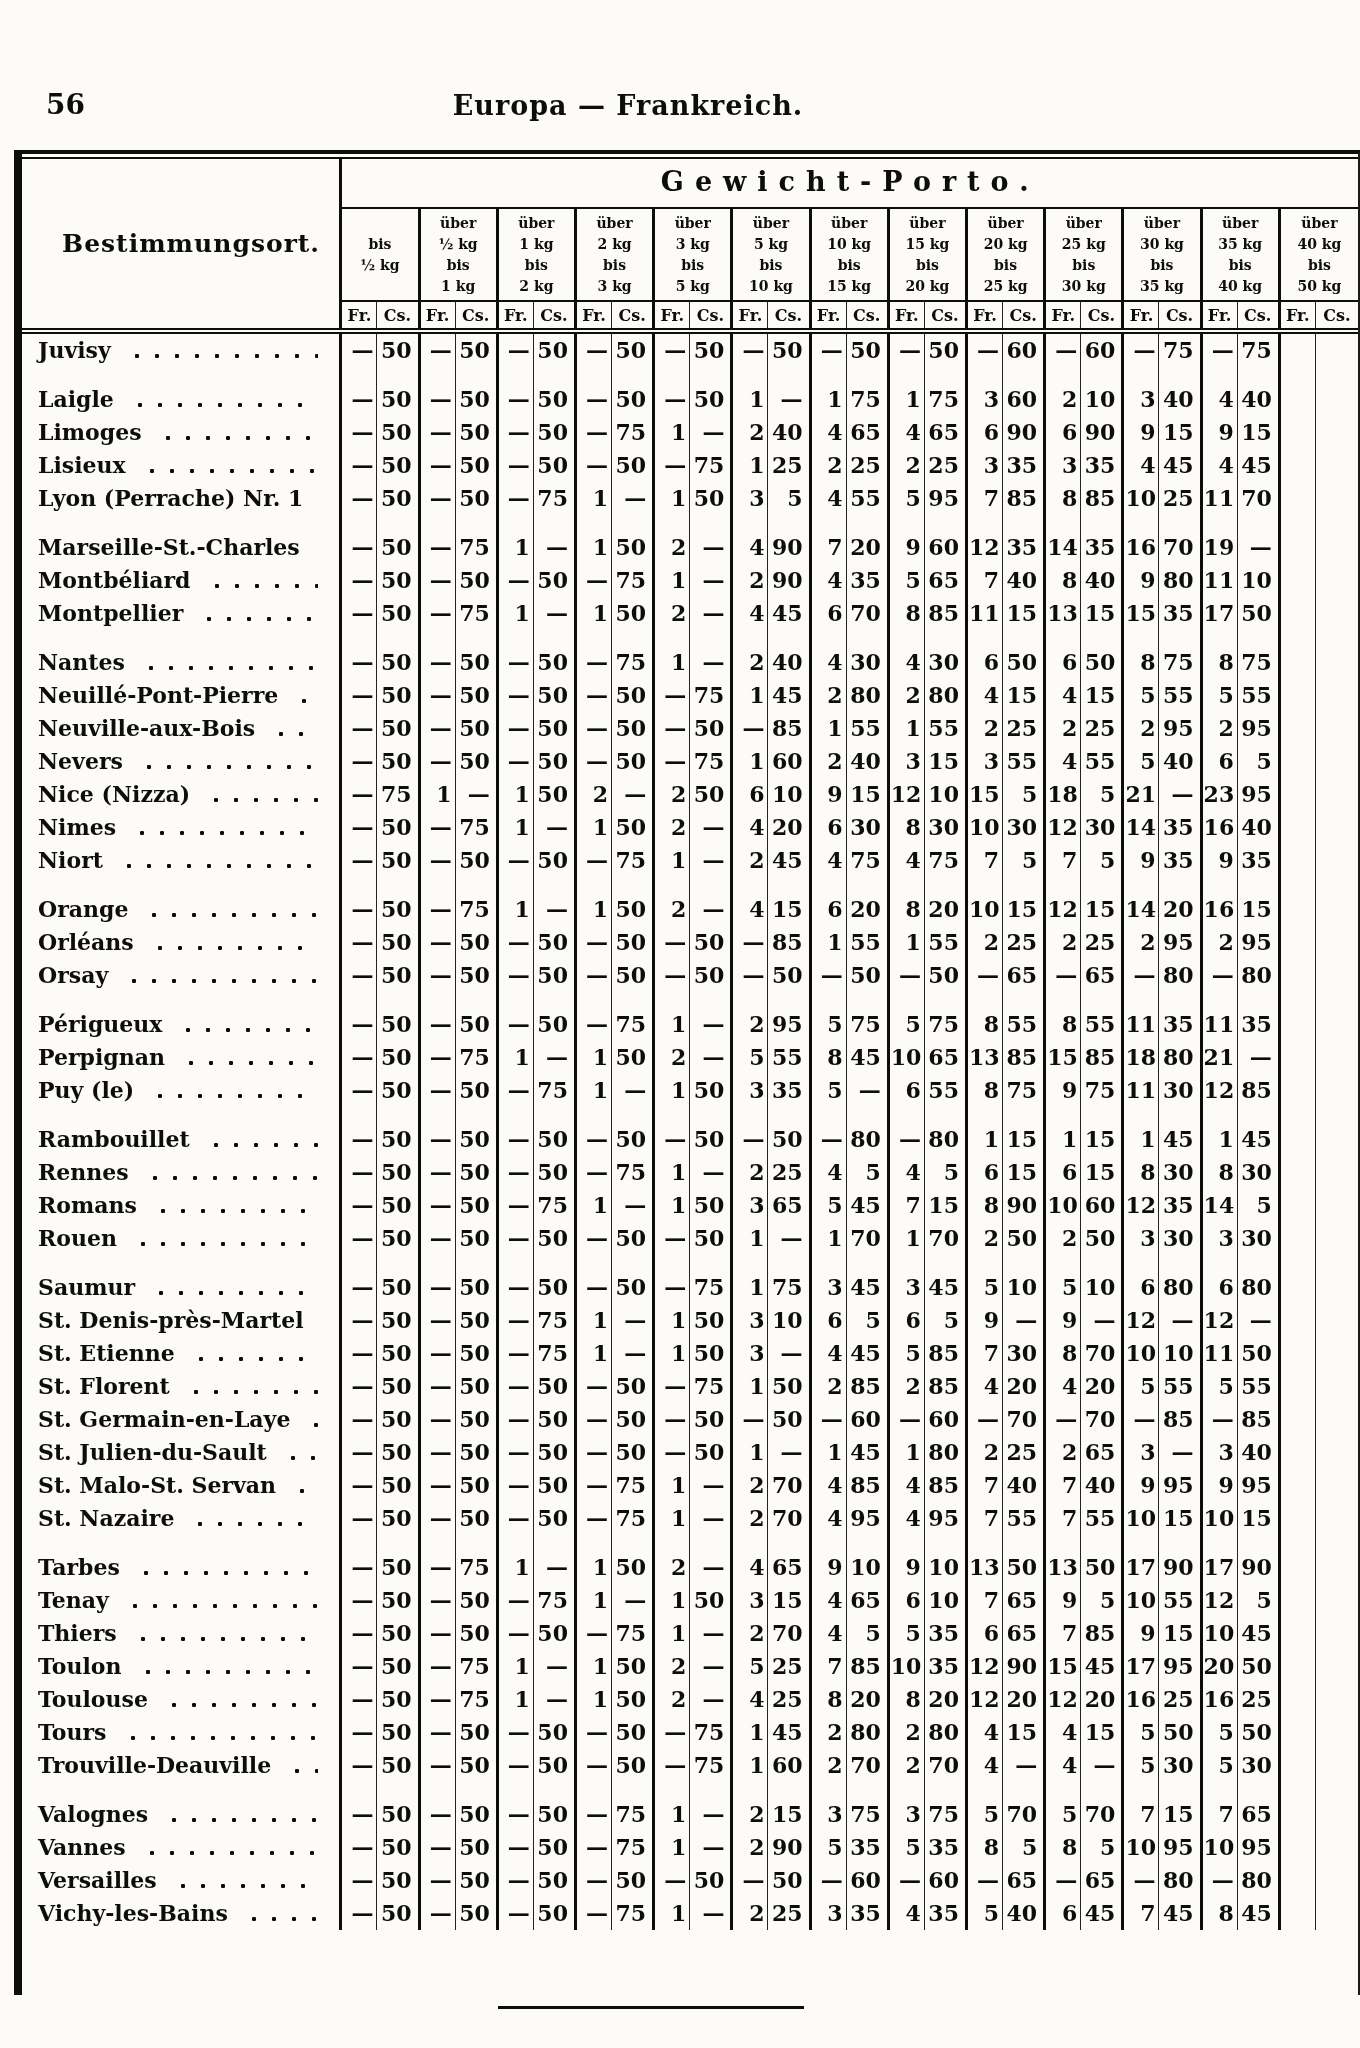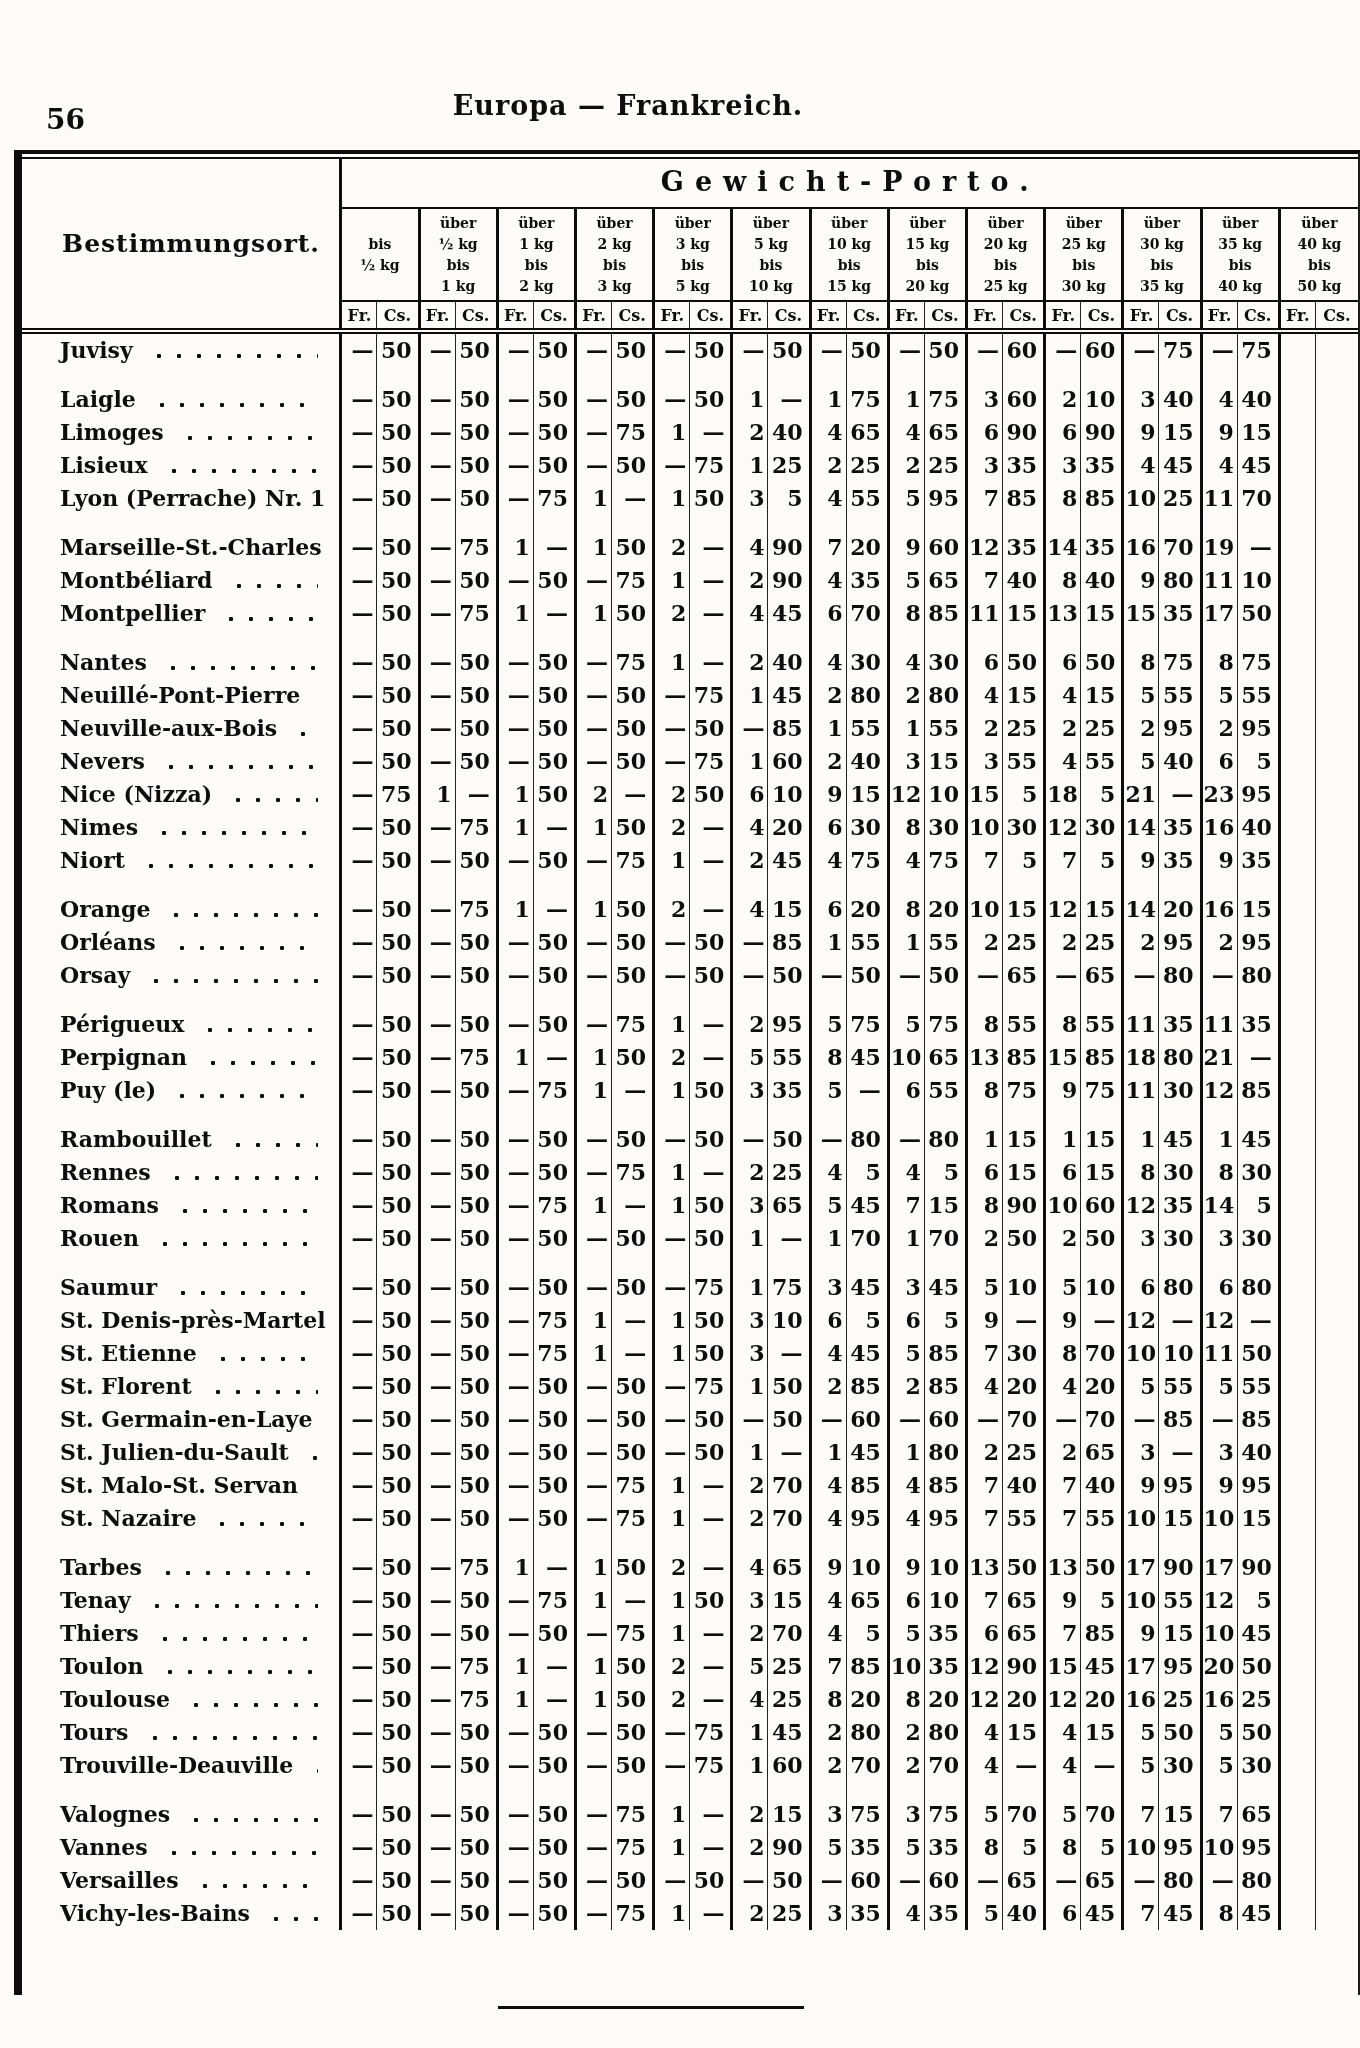--- a/index.html
+++ b/index.html
@@ -1,21 +1,21 @@
 <!DOCTYPE html>
 <html><head>
 <meta charset="utf-8">
 <style>
   html,body{margin:0;padding:0;}
   body{
     width:1360px;height:2048px;position:relative;overflow:hidden;
     background:#fcfbf7;color:#0d0d0d;
     font-family:"DejaVu Serif","Liberation Serif",serif;
   }
-  .page-number{position:absolute;left:46px;top:103px;font-size:28px;font-weight:bold;}
+  .page-number{position:absolute;left:46px;top:88px;font-size:28px;font-weight:bold;}
   .page-title{position:absolute;left:0;top:90px;width:1256px;text-align:center;
     font-size:27px;font-weight:bold;letter-spacing:1px;}
   .table-wrap{position:absolute;left:14px;top:150px;width:1346px;height:1845px;
     border-left:8px solid #0d0d0d;border-right:2px solid #1a1a1a;
     border-top:4px solid #0d0d0d;box-sizing:border-box;overflow:hidden;}
   .rule2{height:2px;background:#0d0d0d;margin-top:3px;}
   table{border-collapse:collapse;table-layout:fixed;width:1336px;}
   col.c-name{width:318px;}
   col.c-fr{width:36px;}
   col.c-cs{width:42px;}
@@ -31,21 +31,21 @@
     font-size:14px;font-weight:bold;text-align:center;line-height:21px;
     padding:4px 0 3px 0;vertical-align:middle;}
   th.wh:first-child{border-left:none;}
   th.unit{
     font-size:16px;font-weight:bold;text-align:center;
     border-bottom:6px double #0d0d0d;padding:4px 0 3px 0;}
   th.unit.fr{border-left:3px solid #0d0d0d;}
   th.unit.fr:first-of-type{border-left:none;}
   th.unit.cs{border-left:1px solid #222;margin-top:24px;}
   tbody td{font-size:22px;font-weight:bold;line-height:29px;padding-top:2px;padding-bottom:2px;}
-  td.name{border-right:3px solid #0d0d0d;padding-left:38px;}
+  td.name{border-right:3px solid #0d0d0d;padding-left:16px;}
   .nm{display:flex;align-items:baseline;}
   .nm-t{white-space:nowrap;}
   .leader{flex:1;height:1em;margin:0 20px 0 16px;align-self:flex-end;
     background-image:radial-gradient(circle,#0d0d0d 2px,transparent 2.4px);
     background-size:20px 6px;background-repeat:repeat-x;background-position:left bottom 6px;}
   td.fr{text-align:right;padding-right:3px;border-left:3px solid #0d0d0d;}
   td.fr:first-of-type{border-left:none;}
   td.cs{text-align:right;padding-right:6px;border-left:1px solid #222;}
   tr.gap td{padding-top:18px;}
   .footer-rule{position:absolute;left:498px;top:2006px;width:306px;height:3px;background:#0d0d0d;}

